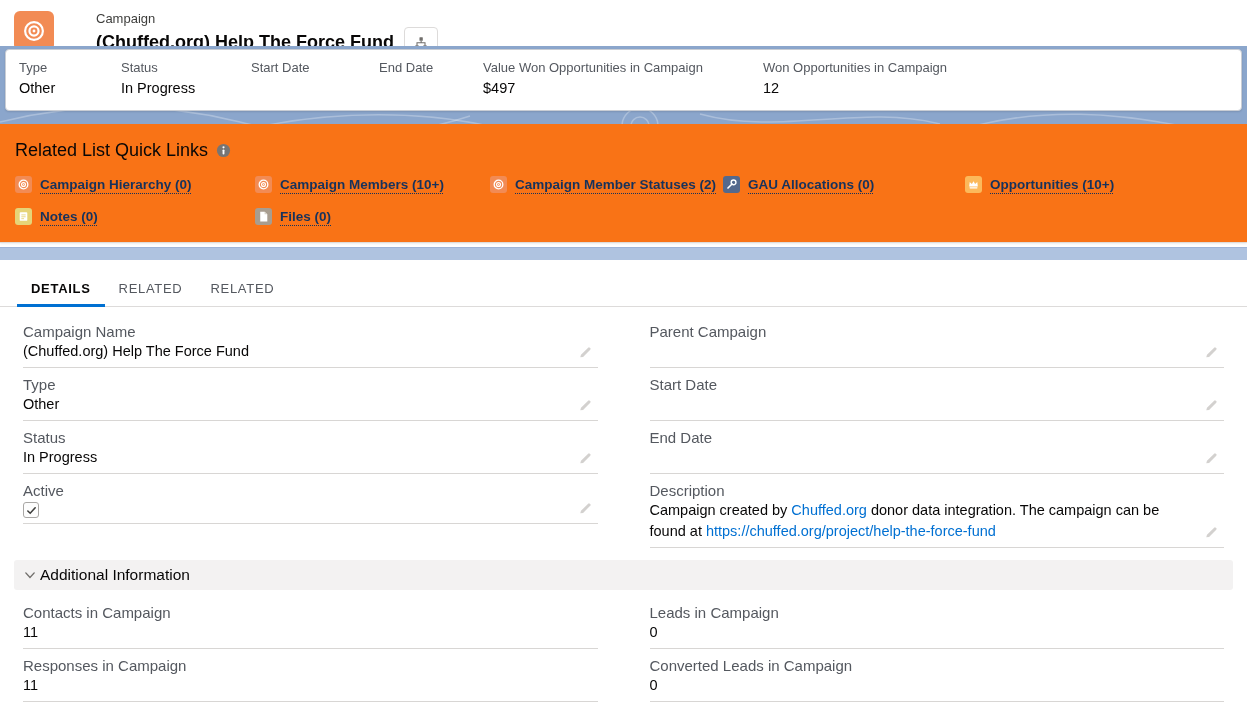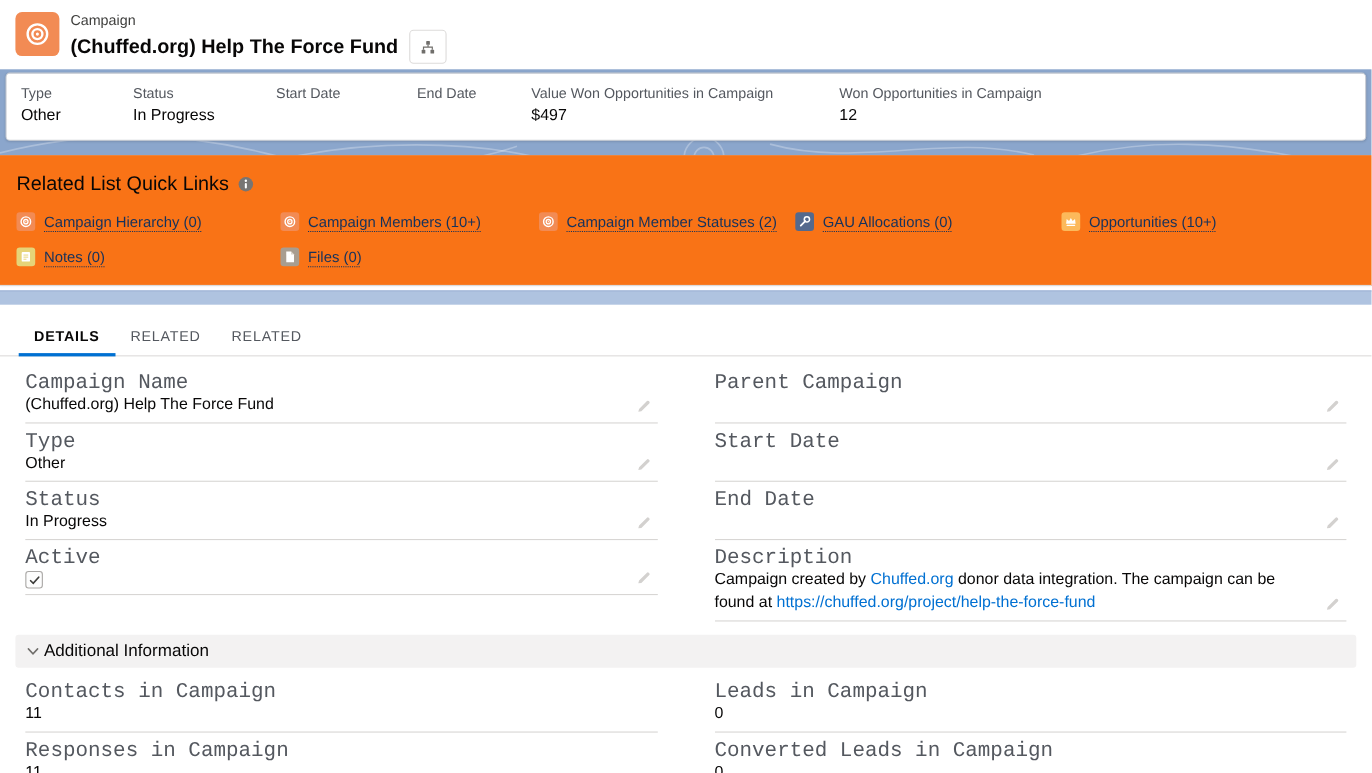--- a/index.html
+++ b/index.html
@@ -6,21 +6,21 @@
     --accent-orange:#F28B54; --opportunity-amber:#FCB95B; --notes-yellow:#E6D478;
     --files-taupe:#A89D90; --gau-navy:#54698D; --link-navy:#16325C; --brand-blue:#0070D2;
     --band-blue:#8BA6CC; --band-blue-light:#AFC3E0; --text-dark:#080707;
     --label-gray:#54585F; --border-gray:#DDDBDA; --section-gray:#F3F2F2;
   }
   *{box-sizing:border-box; margin:0; padding:0;}
   html,body{width:1247px; height:703px; overflow:hidden; background:#fff;
     font-family:"Liberation Sans", sans-serif; color:var(--text-dark);}
 
   
-  .page-header{height:63px; padding:11px 0 0 14px; display:flex; align-items:flex-start; background:#fff;}
+  .page-header{height:46px; padding:11px 0 0 14px; display:flex; align-items:flex-start; background:#fff;gap:32px;}
   .obj-icon{width:40px; height:40px; border-radius:6px; background:var(--accent-orange);
     display:flex; align-items:center; justify-content:center; flex:0 0 auto;}
   .header-text{margin-left:10px;}
   .obj-label{font-size:13px; color:#3e3e3c; line-height:16px;}
   .obj-title{font-size:18px; font-weight:bold; color:var(--text-dark); line-height:25px;}
   .title-row{display:flex; align-items:center; gap:10px;}
   .hier-btn{width:34px; height:31px; border:1px solid var(--border-gray); border-radius:4px;
     background:#fff; display:flex; align-items:center; justify-content:center; cursor:pointer;}
 
   
@@ -32,42 +32,42 @@
   .stat .s-label{font-size:13px; color:var(--label-gray); line-height:18px; white-space:nowrap;}
   .stat .s-value{font-size:14.5px; color:var(--text-dark); line-height:22px; white-space:nowrap;}
   .stat.w1{width:102px;} .stat.w2{width:130px;} .stat.w3{width:128px;} .stat.w4{width:104px;} .stat.w5{width:280px;}
 
   
   .ql-section{background:#f97316; padding:16px 0 17px; border-bottom:1px solid var(--border-gray);
     box-shadow:0 1px 2px rgba(0,0,0,.08);}
   .ql-title-row{display:flex; align-items:center; gap:8px; padding-left:15px;}
   .ql-title{font-size:18px; color:var(--text-dark);}
   .ql-grid{display:grid; grid-template-columns:240px 235px 233px 242px 1fr; row-gap:15px;
-    padding:0 15px; margin-top:15px;}
+    padding:0 15px; margin-top:15px;font-weight:bold;}
   .ql-item{display:flex; align-items:center; gap:8px; cursor:pointer; text-decoration:none;}
   .ql-icon{width:17px; height:17px; border-radius:3px; display:flex; align-items:center;
     justify-content:center; flex:0 0 auto;}
   .ql-label{font-size:13.5px; color:var(--link-navy); text-decoration:underline dotted;
     text-underline-offset:4px; text-decoration-thickness:1px; white-space:nowrap;}
   .bg-campaign{background:var(--accent-orange);} .bg-gau{background:var(--gau-navy);}
   .bg-opp{background:var(--opportunity-amber);} .bg-note{background:var(--notes-yellow);}
   .bg-file{background:var(--files-taupe);}
 
   .band2{height:13px; margin-top:4px; background:var(--band-blue-light); border-top:1px solid #9fb3d6;}
 
   
   .tabs-bar{margin-top:10px; display:flex; padding-left:17px; border-bottom:1px solid var(--border-gray);}
   .tab{font-size:13px; letter-spacing:.7px; color:var(--label-gray); padding:11px 14px 10px;
     cursor:pointer; margin-bottom:-1px;}
   .tab.active{font-weight:bold; color:var(--text-dark); border-bottom:3px solid var(--brand-blue); padding-bottom:8px;}
 
   
   .detail-grid{display:grid; grid-template-columns:1fr 1fr; column-gap:52px; padding:8px 23px 0; align-items:start;}
   .field{position:relative; border-bottom:1px solid #d8d6d4; padding:8px 30px 5px 0; min-height:47px;}
-  .f-label{font-size:19px; color:var(--label-gray); line-height:17px;font-family:Liberation Mono, monospace;}
+  .f-label{font-size:15px; color:var(--label-gray); line-height:17px;}
   .f-value{font-size:14.5px; color:var(--text-dark); line-height:21px; min-height:21px; margin-top:1px;}
   .f-value .lnk{color:var(--brand-blue); cursor:pointer;}
   .pencil{position:absolute; right:6px; bottom:8px; cursor:pointer; line-height:0;}
   .checkbox{width:16px; height:16px; border:1px solid #a9a7a5; border-radius:3px; background:#fdfdfd;
     display:flex; align-items:center; justify-content:center; margin-top:3px;}
   .field.desc{min-height:70px;}
 
   
   .section-bar{margin:12px 14px 0; height:30px; background:var(--section-gray); border-radius:3px;
     display:flex; align-items:center; gap:3px; padding-left:9px; cursor:pointer;}

